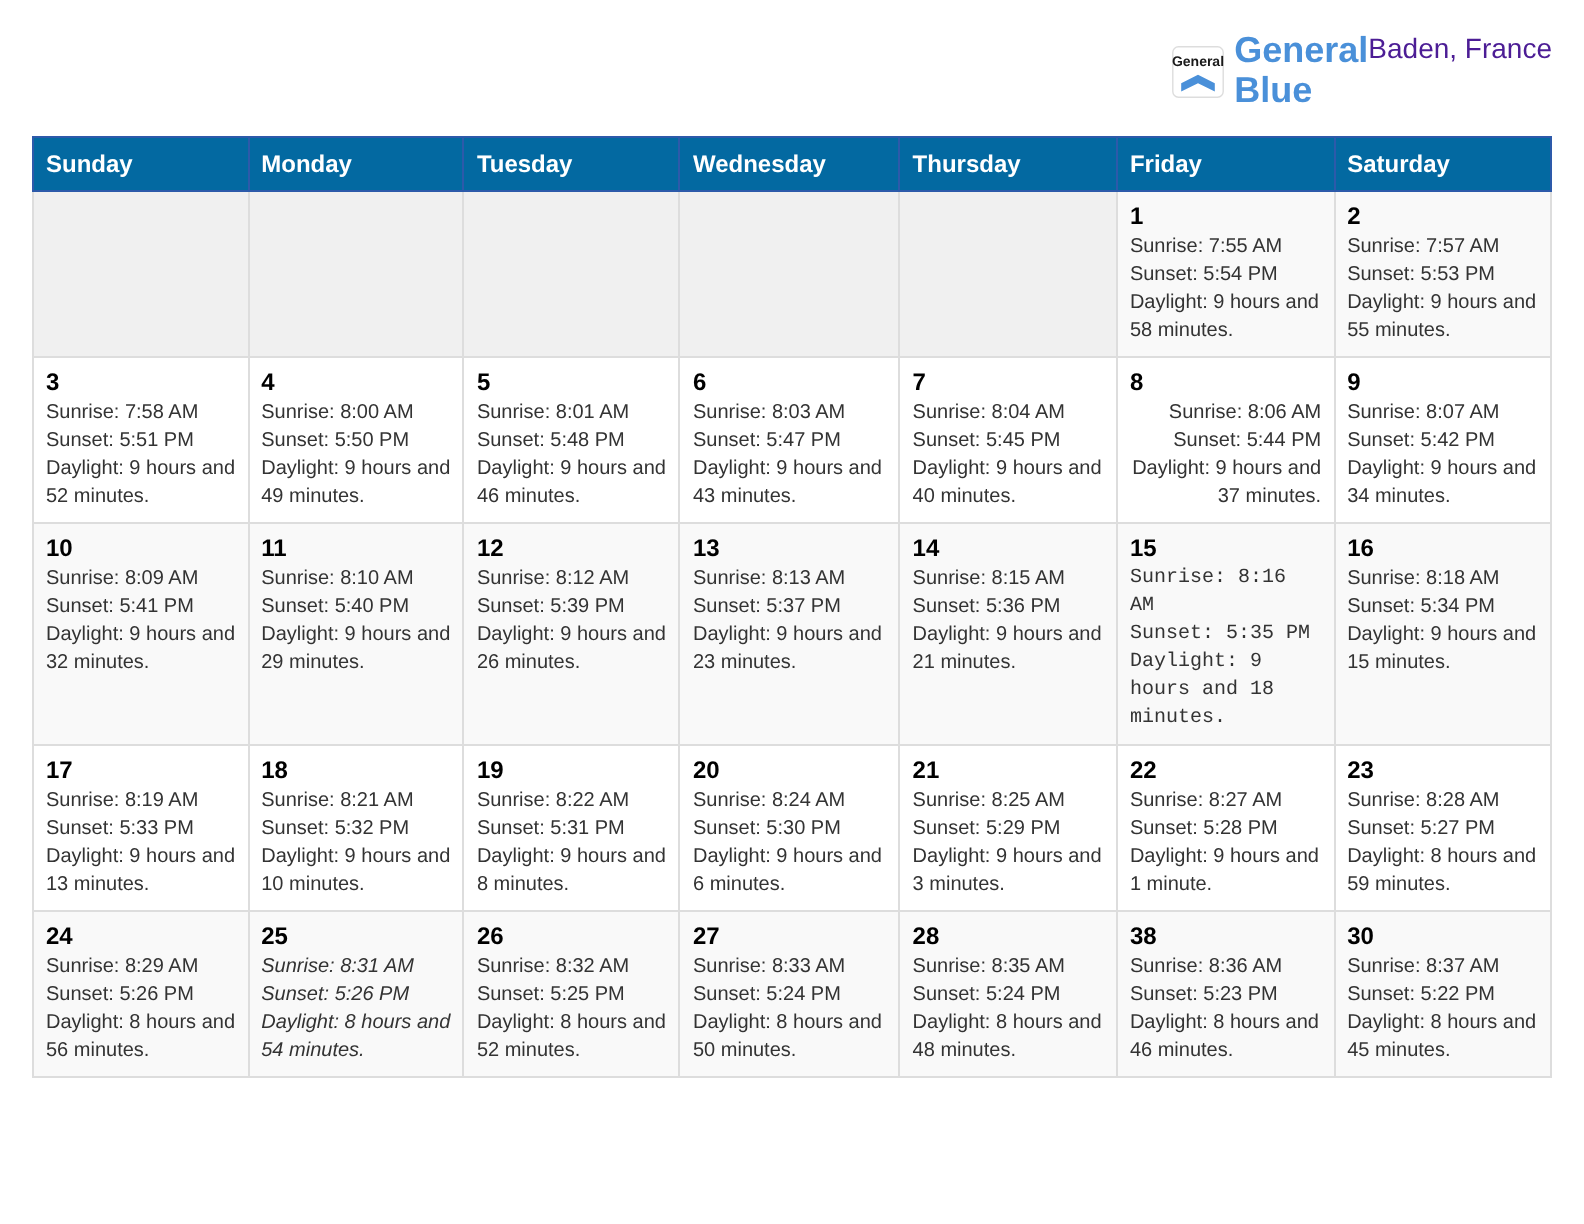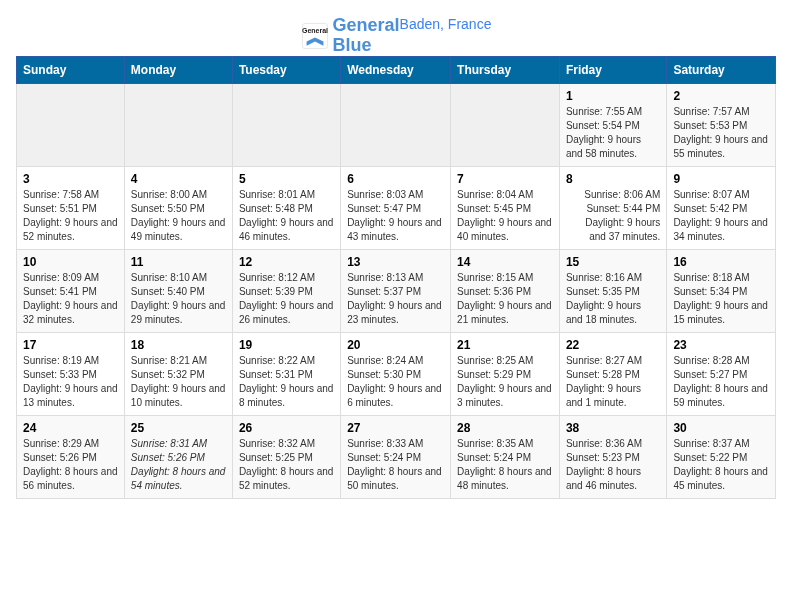--- a/index.html
+++ b/index.html
@@ -5,23 +5,23 @@
     * { box-sizing: border-box; margin: 0; padding: 0; }
     body {
       font-family: Arial, sans-serif;
       background: #fff;
       width: 792px;
       min-height: 612px;
       padding: 16px;
     }
     .header-area {
       display: flex;
-      justify-content: center;
+      justify-content: flex-end;
       align-items: flex-start;
-      margin-bottom: 0;
+      margin-bottom: 12px;
     }
     .logo {
       display: flex;
       align-items: center;
       gap: 4px;
     }
     .logo-text {
       font-size: 18px;
       font-weight: bold;
       color: #1a1a1a;
@@ -37,21 +37,21 @@
     .title-area {
       text-align: right;
     }
     .month-title {
       font-size: 36px;
       font-weight: bold;
       color: #1a1a1a;
     }
     .location {
       font-size: 14px;
-      color: #3b82f6;
+      color: #4c1d95;
     }
     table {
       width: 100%;
       border-collapse: collapse;
       font-size: 11px;
     }
     thead tr th {
       background-color: #0369a1;
       color: #fff;
       text-align: left;
@@ -209,21 +209,21 @@
 Daylight: 9 hours and 23 minutes.</div>
         </td>
         <td>
           <span class="day-num">14</span>
           <div class="day-info" style="white-space: pre-line;">Sunrise: 8:15 AM
 Sunset: 5:36 PM
 Daylight: 9 hours and 21 minutes.</div>
         </td>
         <td>
           <span class="day-num">15</span>
-          <div class="day-info" style="white-space: pre-line;">Sunrise: 8:16 AM
+          <div class="day-info" style="white-space: pre-line; font-family: Liberation Mono, monospace;">Sunrise: 8:16 AM
 Sunset: 5:35 PM
 Daylight: 9 hours and 18 minutes.</div>
         </td>
         <td>
           <span class="day-num">16</span>
           <div class="day-info" style="white-space: pre-line;">Sunrise: 8:18 AM
 Sunset: 5:34 PM
 Daylight: 9 hours and 15 minutes.</div>
         </td>
       </tr>

